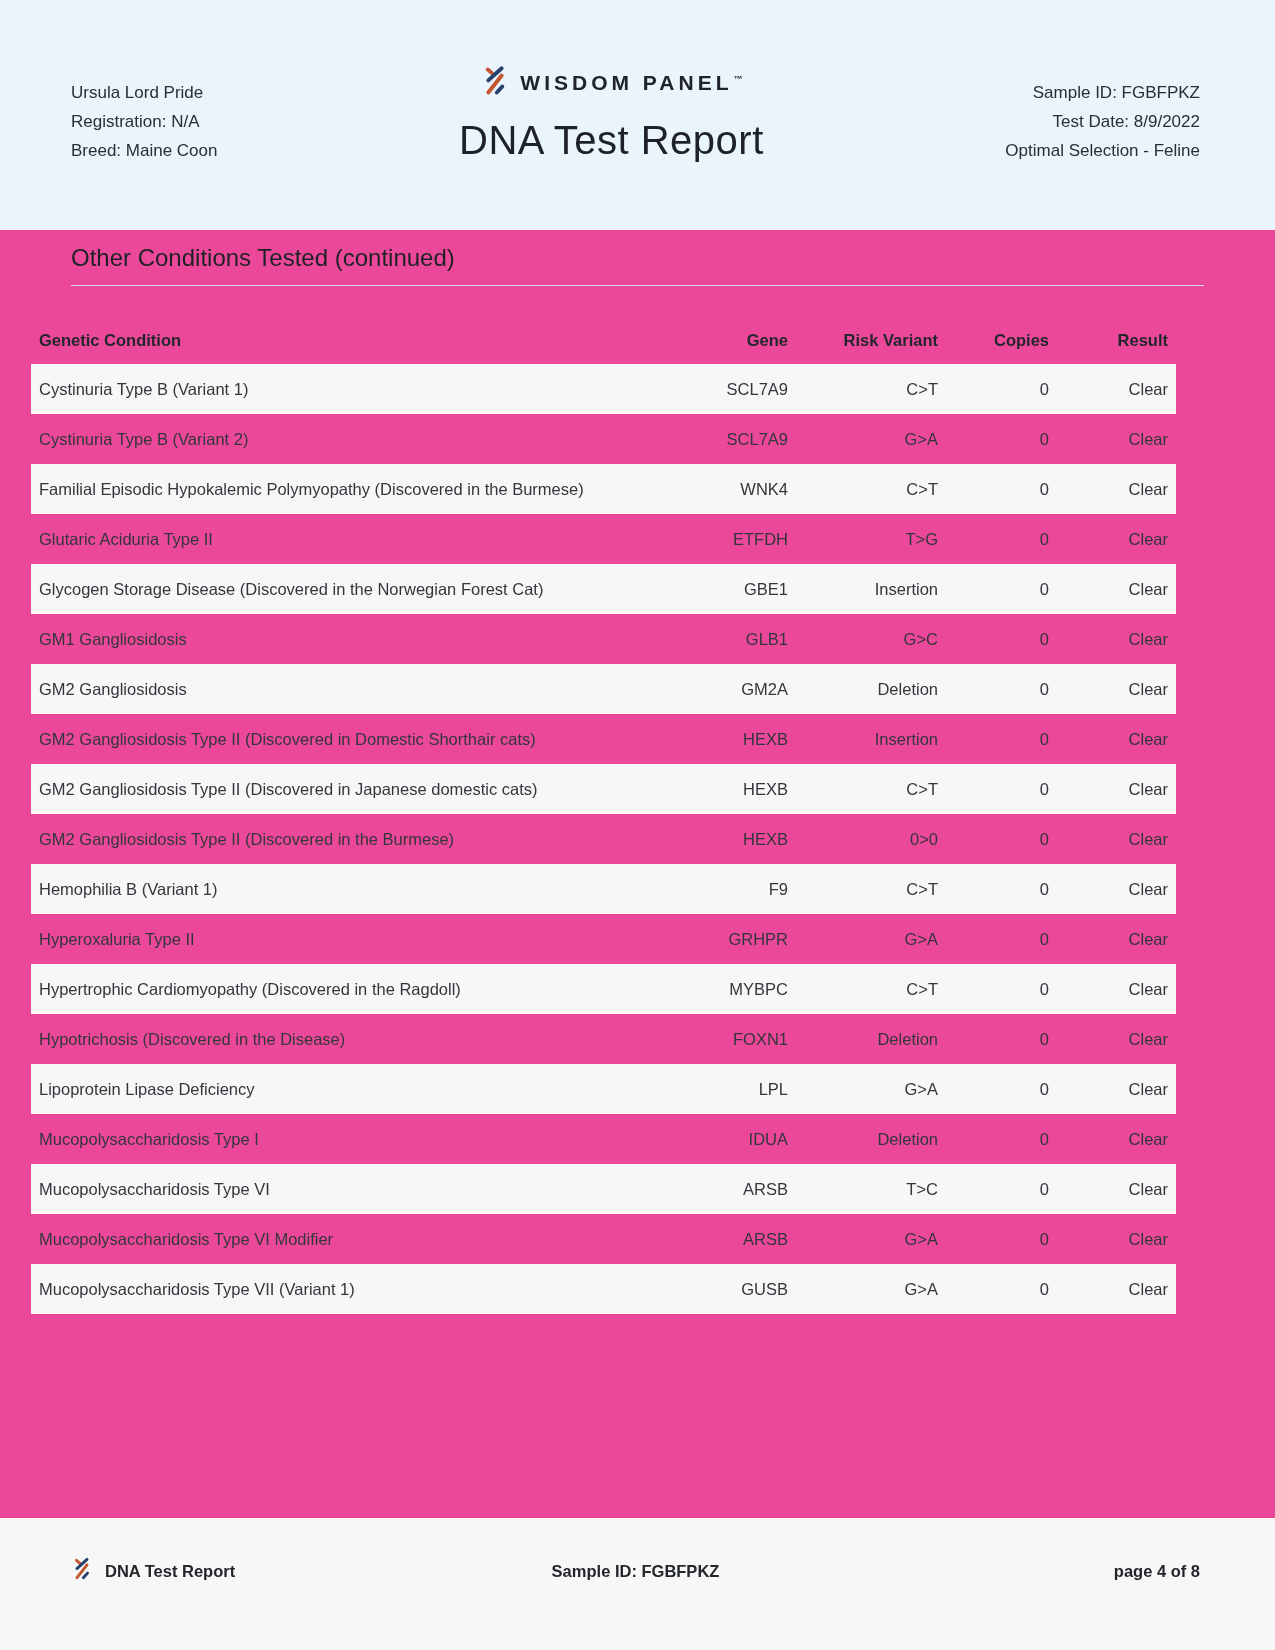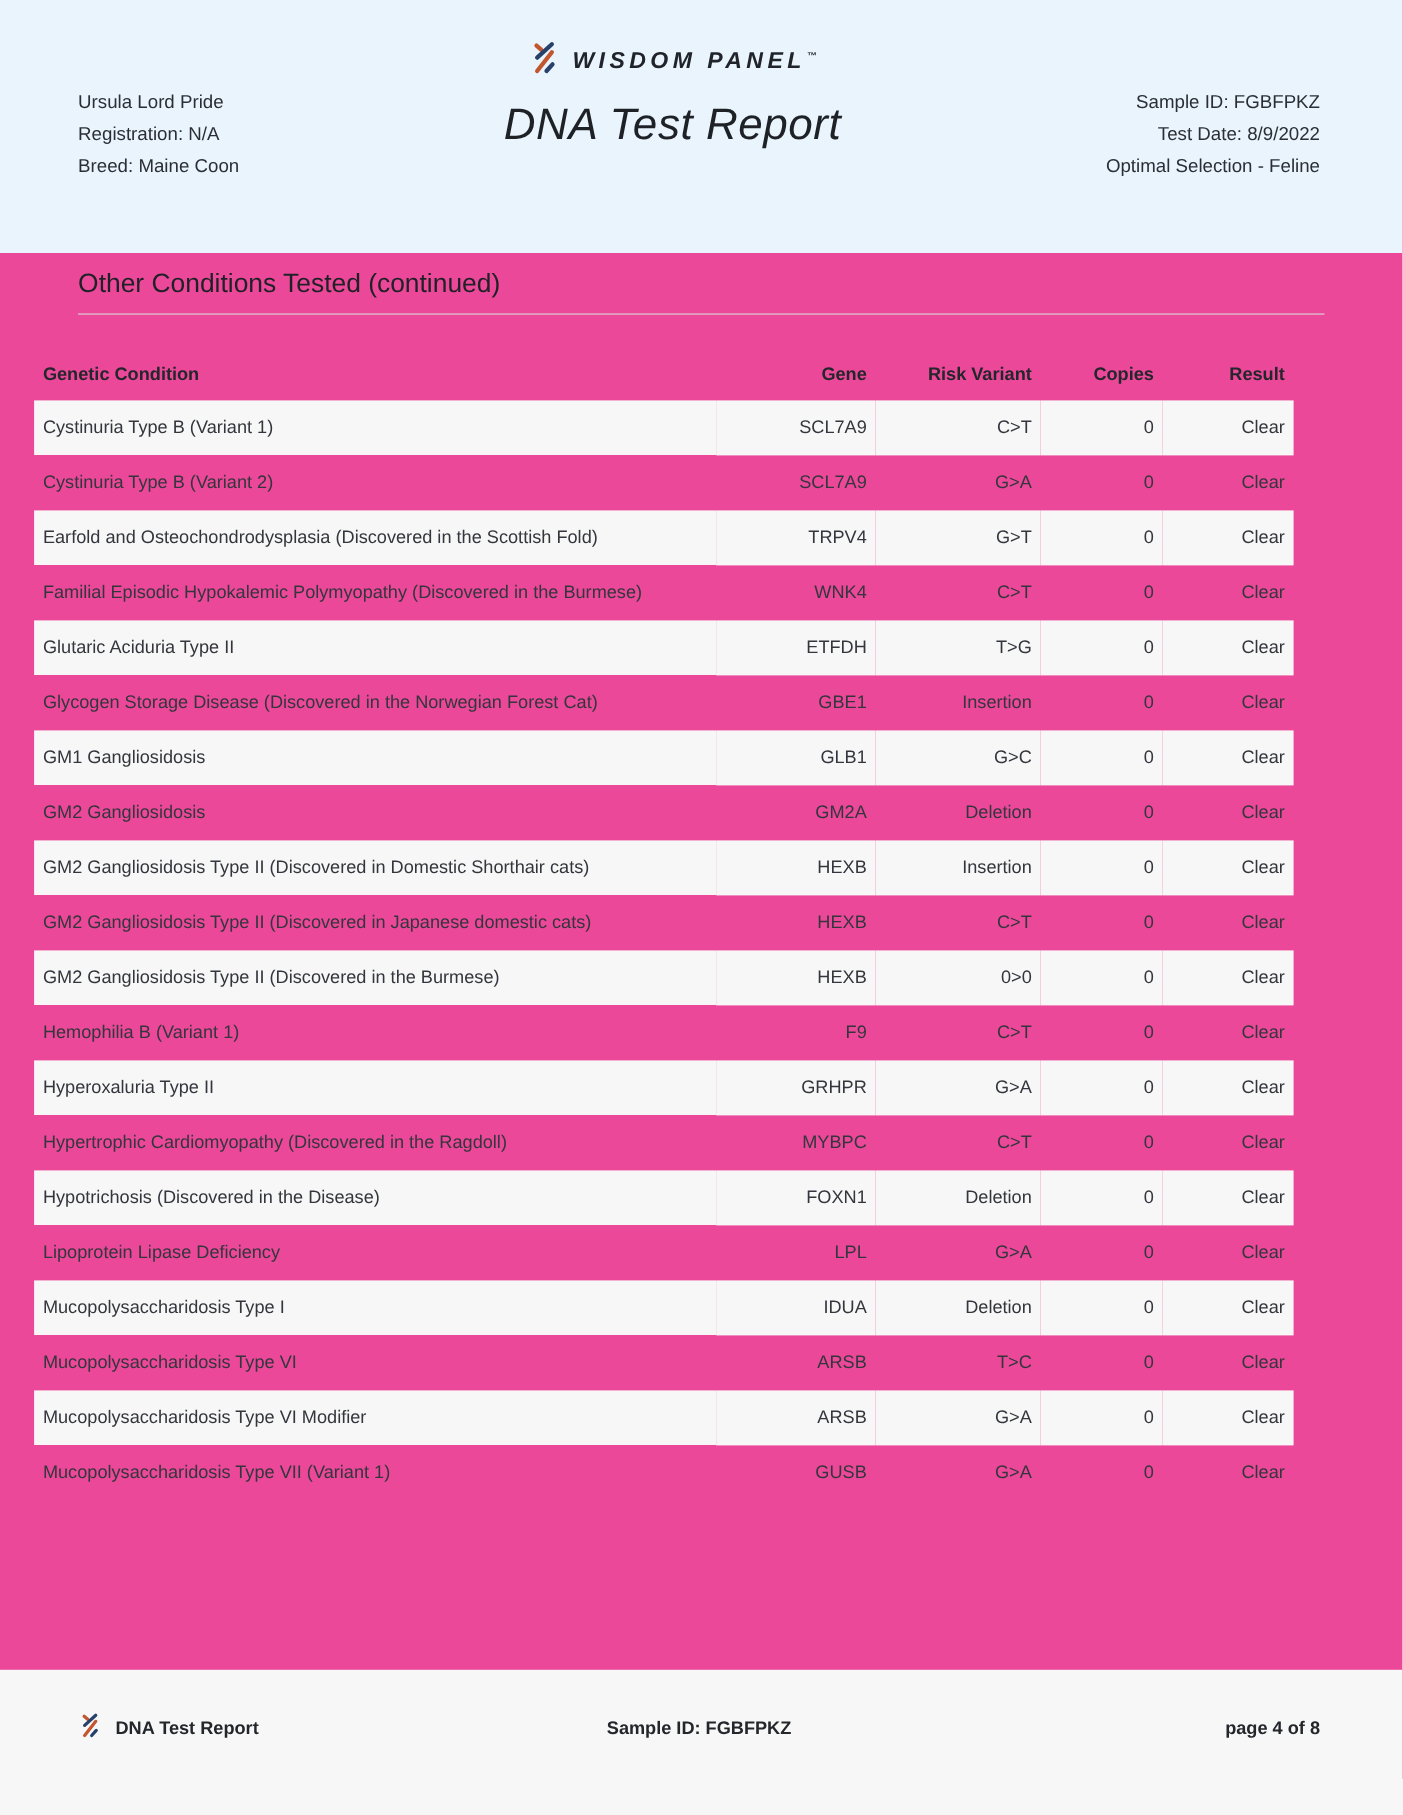--- a/index.html
+++ b/index.html
@@ -19,21 +19,21 @@
   .top-banner {
     height: 230px;
     background: #e9f4fc;
     display: flex;
     justify-content: space-between;
     padding: 0 75px 0 71px;
   }
   .owner-block { padding-top: 78px; font-size: 17px; line-height: 29px; color: #2b2e34; }
   .sample-block { padding-top: 78px; font-size: 17px; line-height: 29px; color: #2b2e34; text-align: right; }
 
-  .brand-block { padding-top: 36px; text-align: center; font-style: italic; }
+  .brand-block { padding-top: 64px; text-align: center; }
   .brand-row { display: flex; align-items: center; justify-content: center; gap: 10px; }
   .brand-logo-text {
     font-size: 21px;
     font-weight: 600;
     letter-spacing: 4px;
     color: #20242a;
     white-space: nowrap;
   }
   .brand-tm { font-size: 9px; vertical-align: super; letter-spacing: 0; margin-left: 1px; }
   .report-title {
@@ -177,27 +177,20 @@
           <td>Clear</td>
         </tr>
         <tr>
           <td class="cond">Cystinuria Type B (Variant 2)</td>
           <td>SCL7A9</td>
           <td>G&gt;A</td>
           <td>0</td>
           <td>Clear</td>
         </tr>
         <tr>
-          <td class="cond">Earfold and Osteochondrodysplasia (Discovered in the Scottish Fold)</td>
-          <td>TRPV4</td>
-          <td>G&gt;T</td>
-          <td>0</td>
-          <td>Clear</td>
-        </tr>
-        <tr>
           <td class="cond">Familial Episodic Hypokalemic Polymyopathy (Discovered in the Burmese)</td>
           <td>WNK4</td>
           <td>C&gt;T</td>
           <td>0</td>
           <td>Clear</td>
         </tr>
         <tr>
           <td class="cond">Glutaric Aciduria Type II</td>
           <td>ETFDH</td>
           <td>T&gt;G</td>

